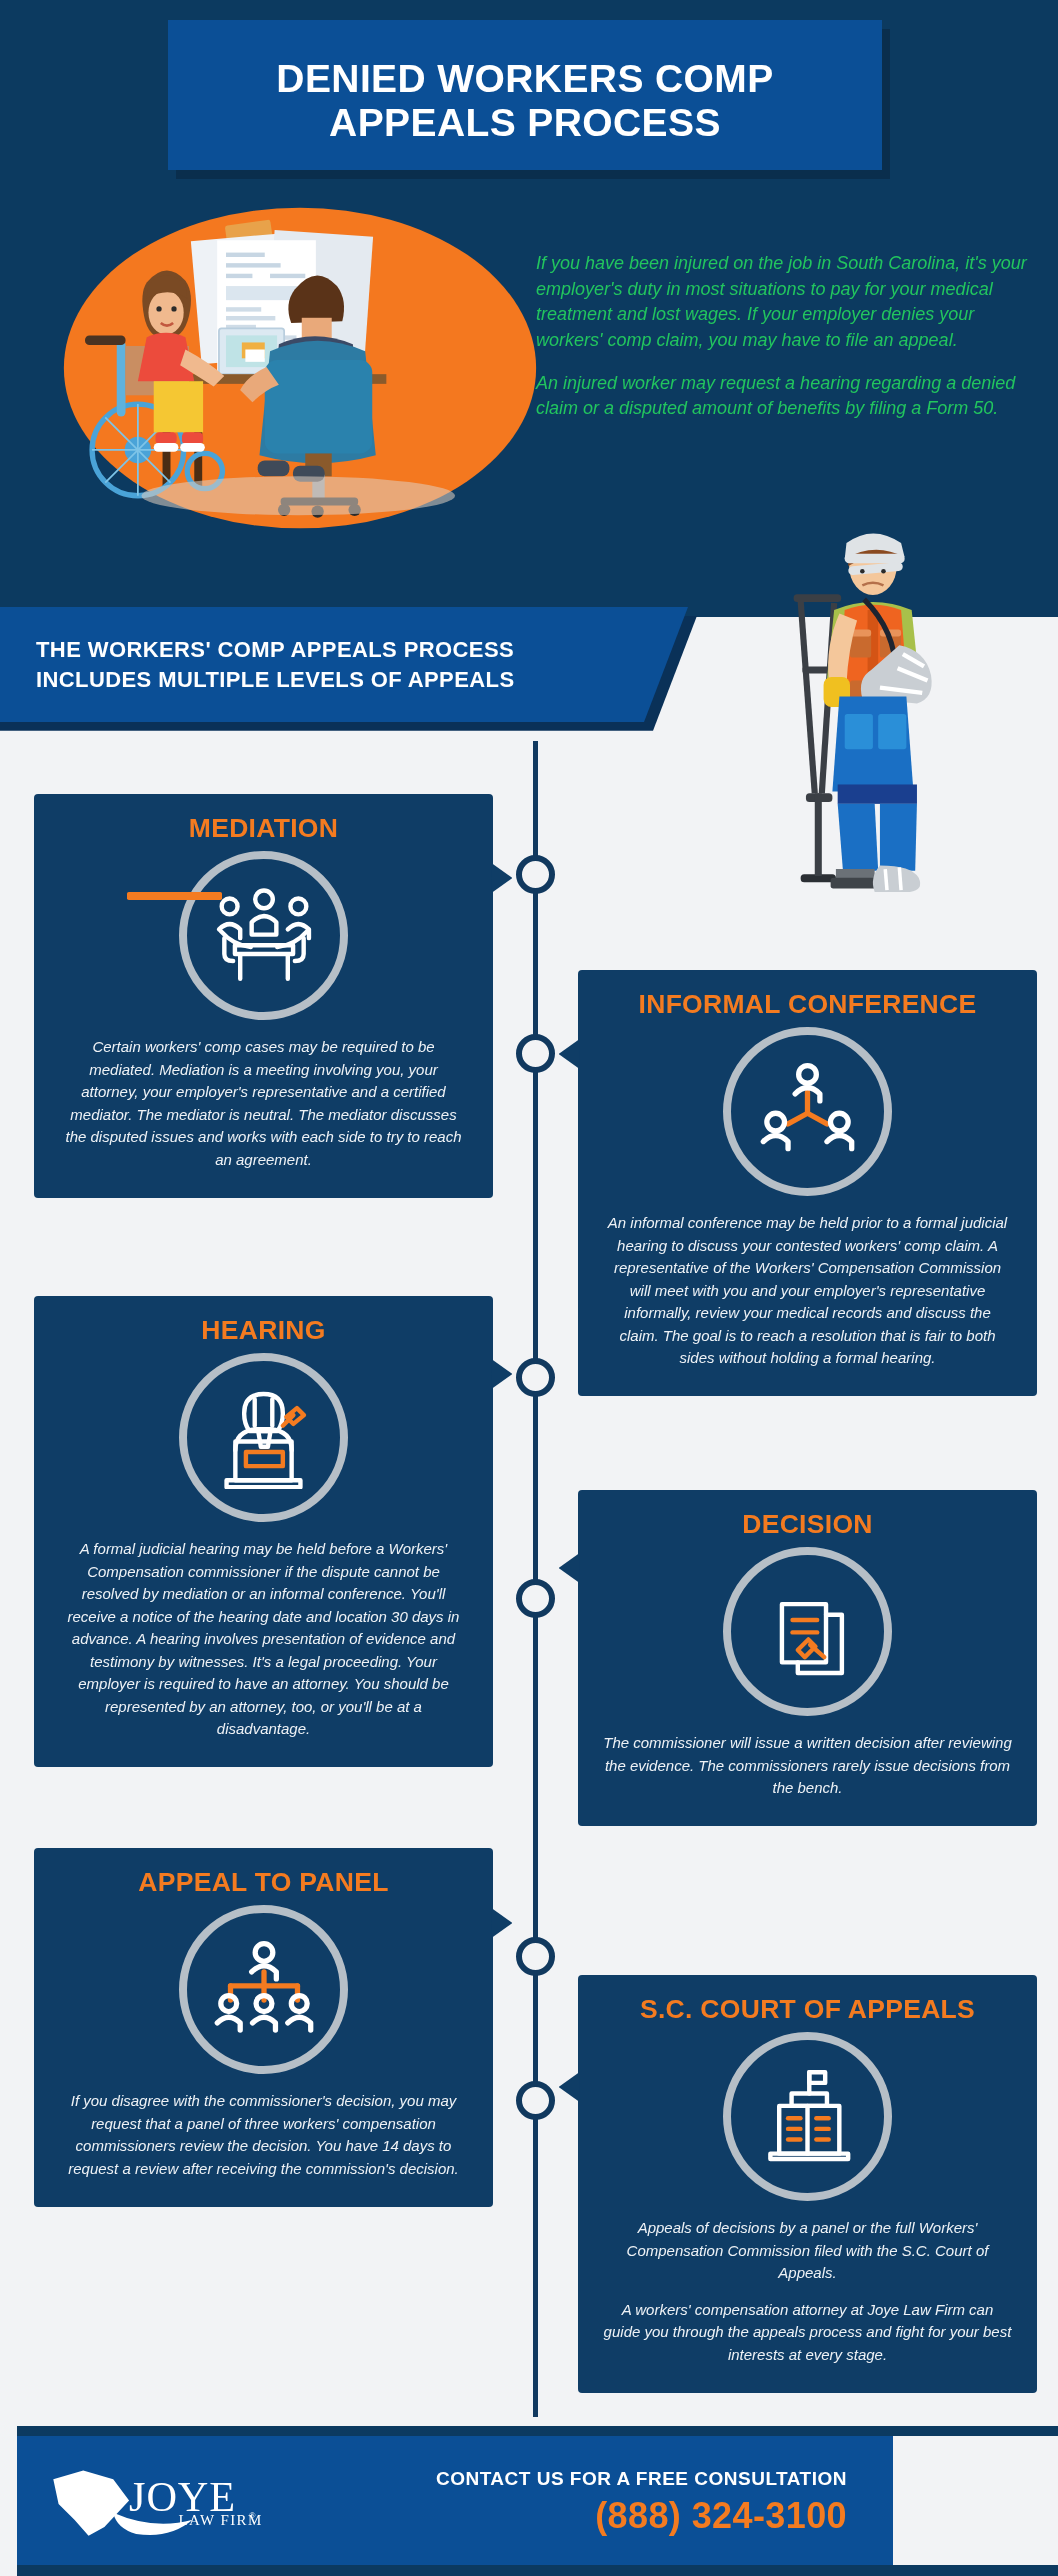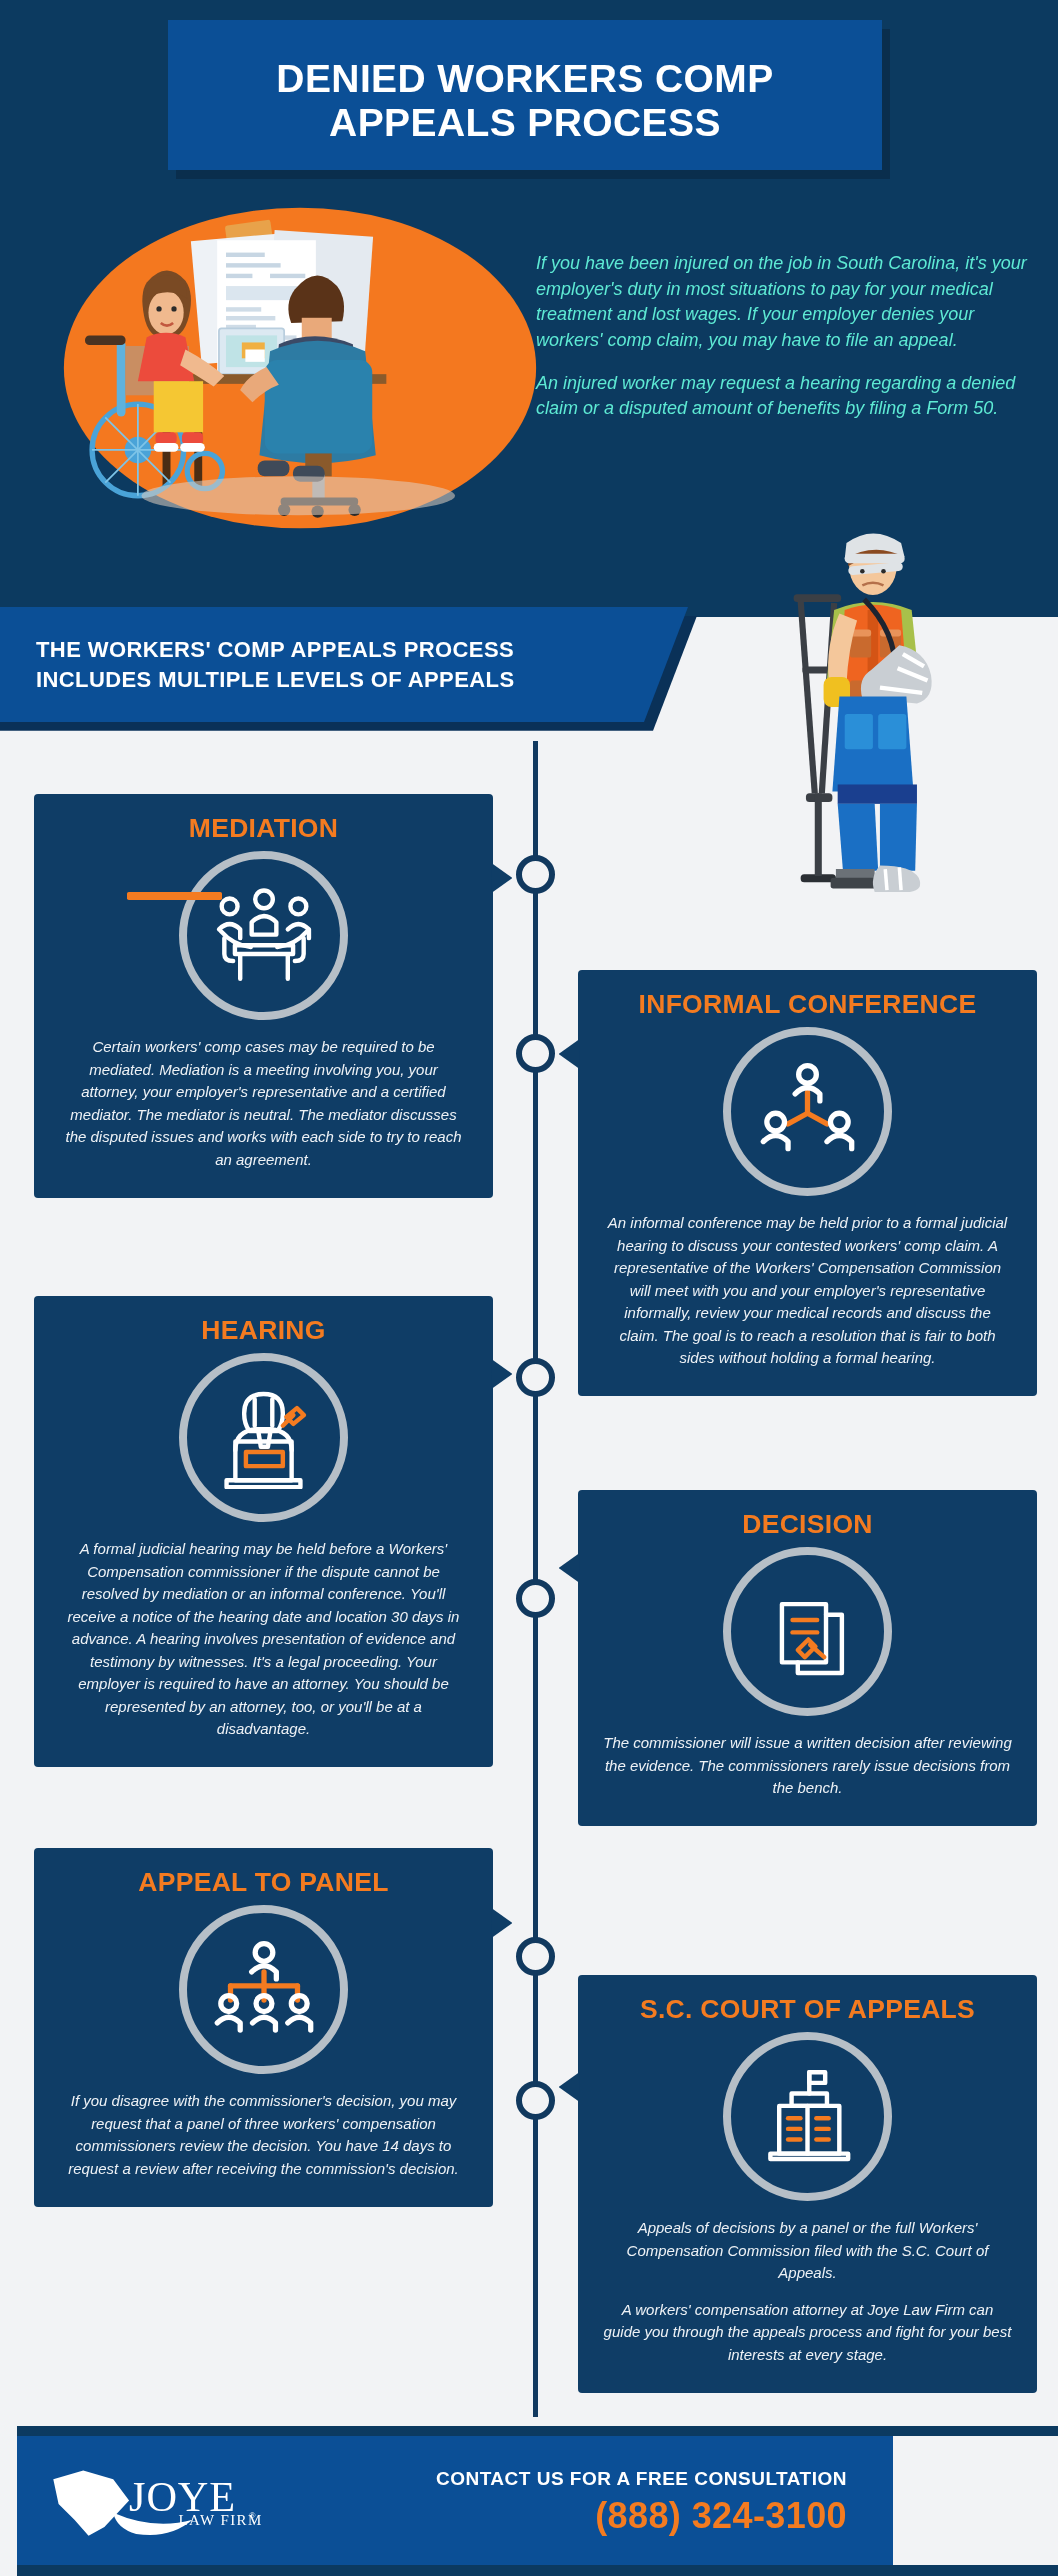--- a/index.html
+++ b/index.html
@@ -35,21 +35,21 @@
   
   #hero-illustration {
     position:absolute; left:62px; top:205px; width:476px; height:326px;
   }
 
   
   #intro-copy {
     position:absolute; left:536px; top:251px; width:494px;
   }
   #intro-copy p {
-    color:#5eead4; font-size:18px; line-height:1.42; font-style:italic;
+    color:#22c55e; font-size:18px; line-height:1.42; font-style:italic;
     margin-bottom:17.6px;
   }
   #intro-copy p:last-child { margin-bottom:0; }
 
   
   #banner-wrap { position:absolute; left:0; top:607px; width:1058px; height:123px; }
   #banner-shadow {
     position:absolute; left:0; top:8.8px; width:697px; height:115px;
     background:#0a3158;
     clip-path:polygon(0 0, 697px 0, 653px 115px, 0 115px);

